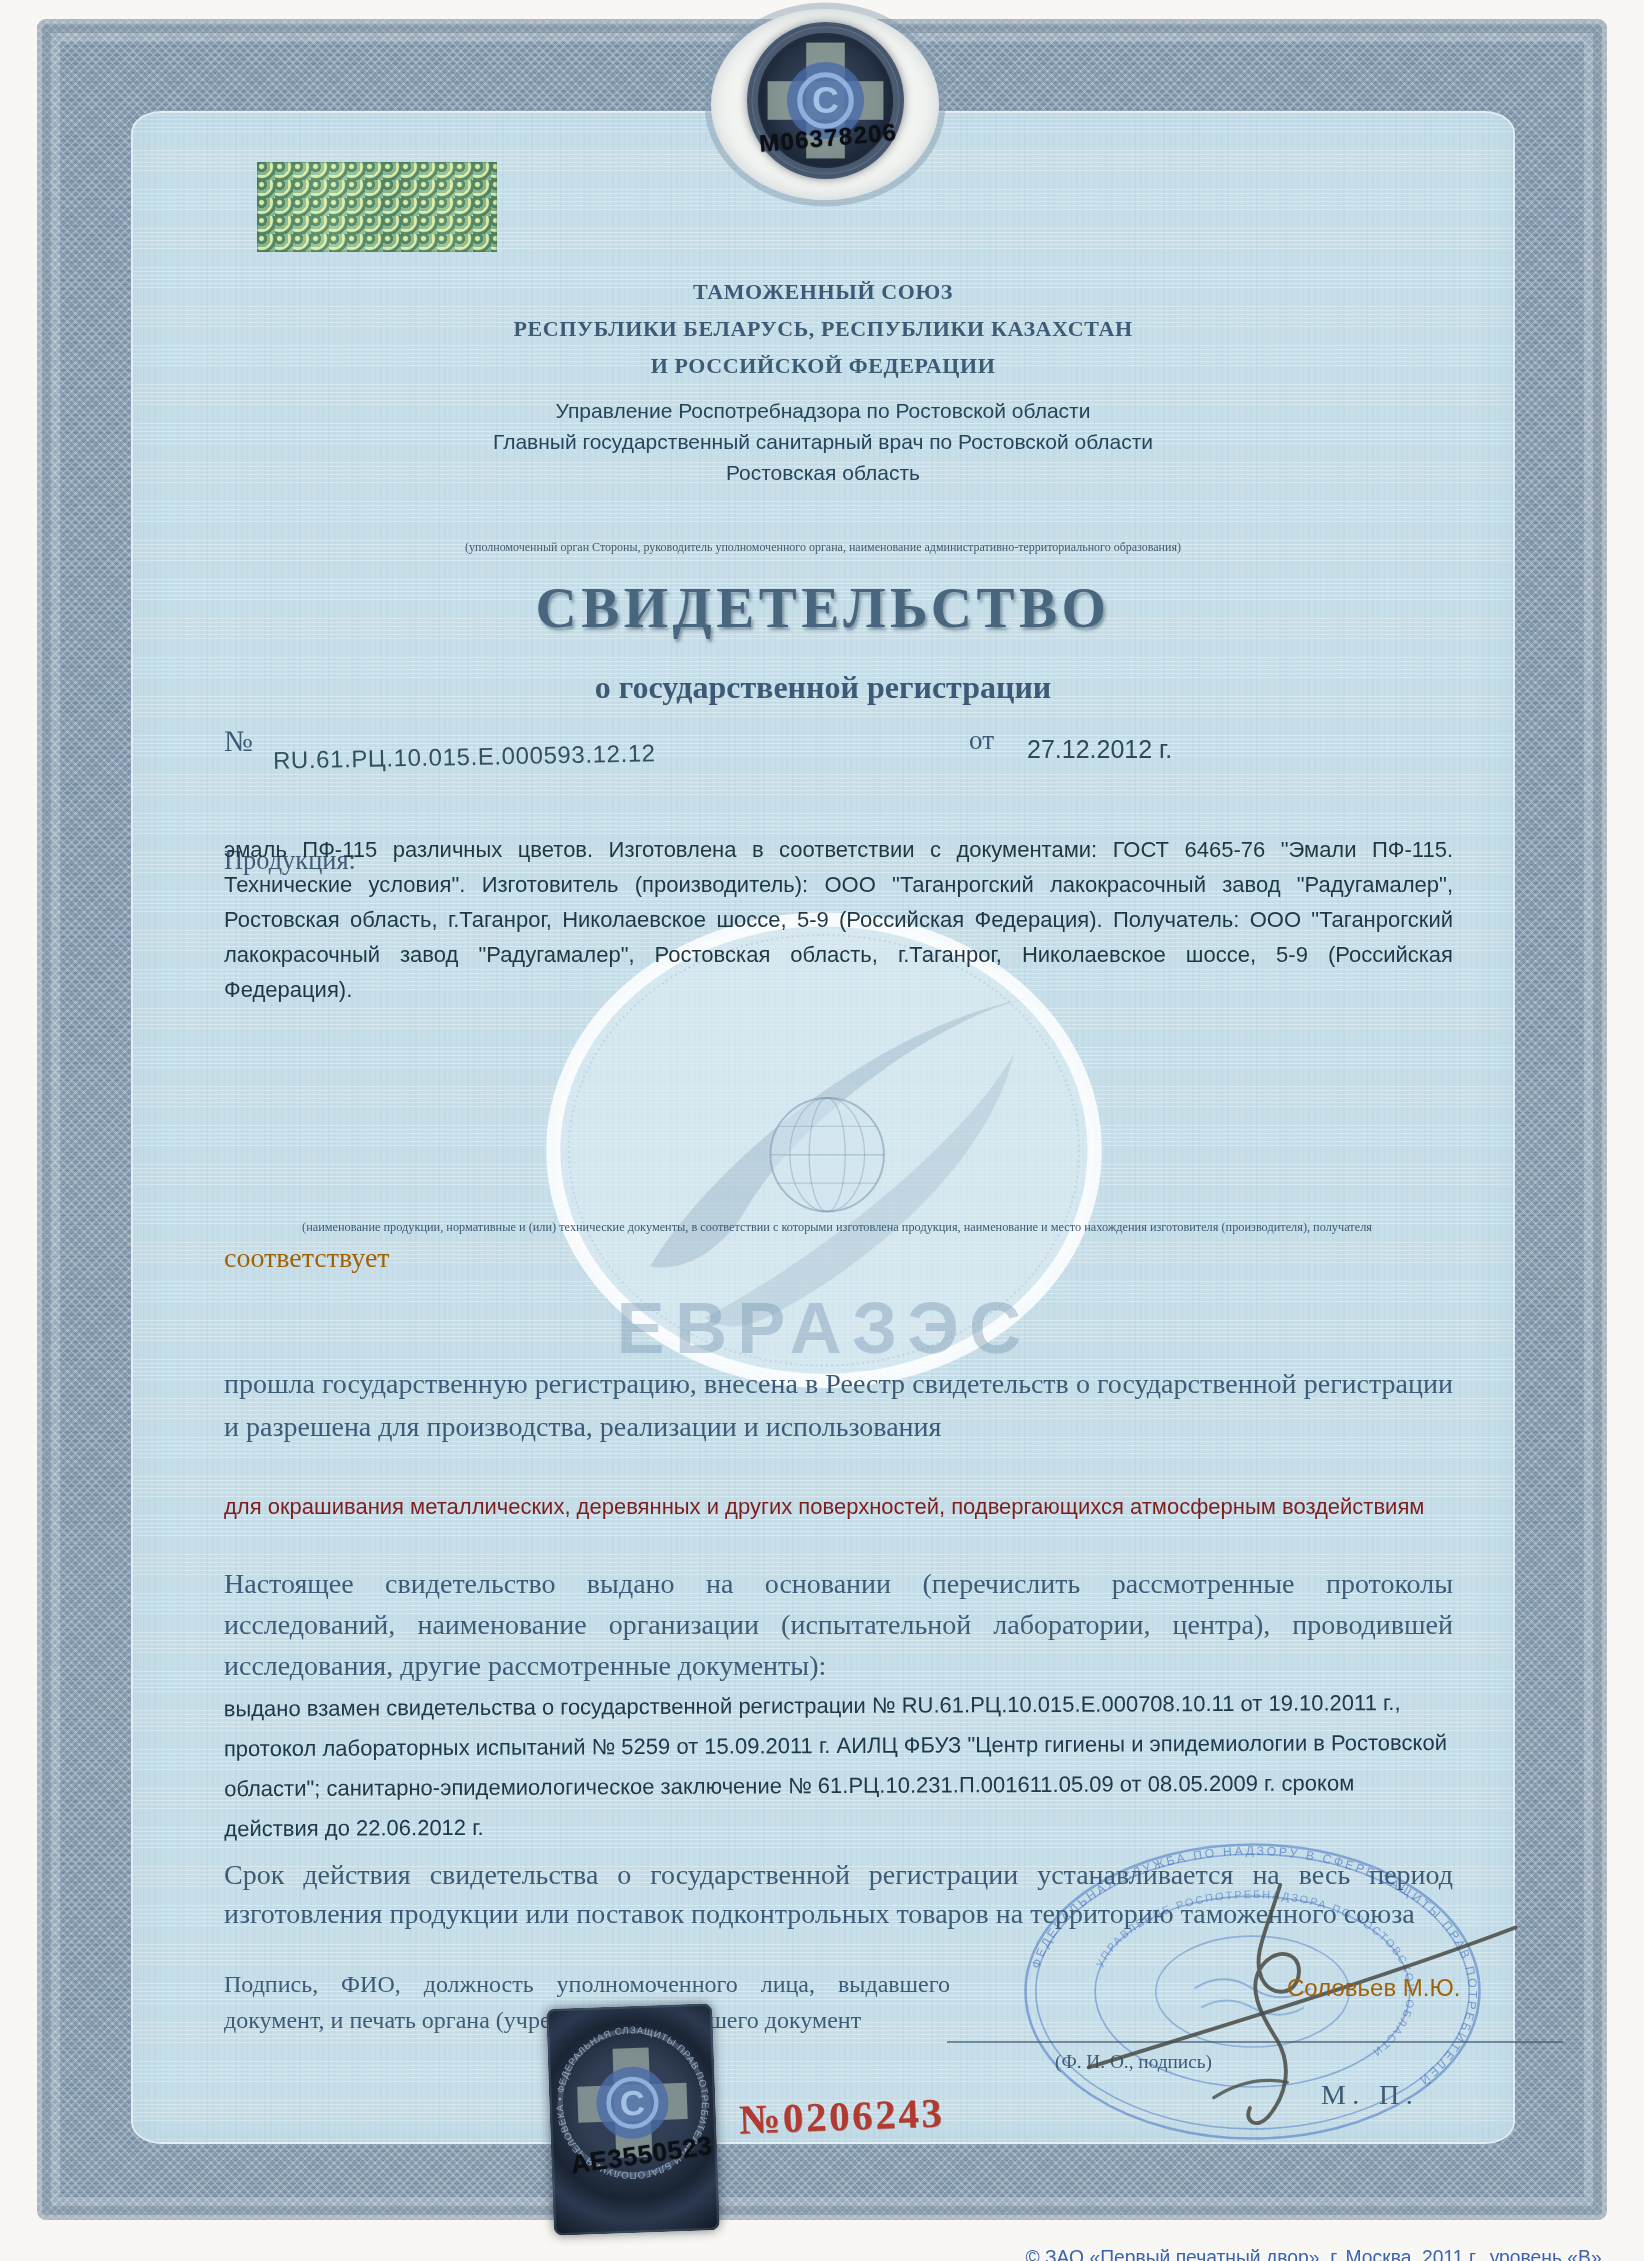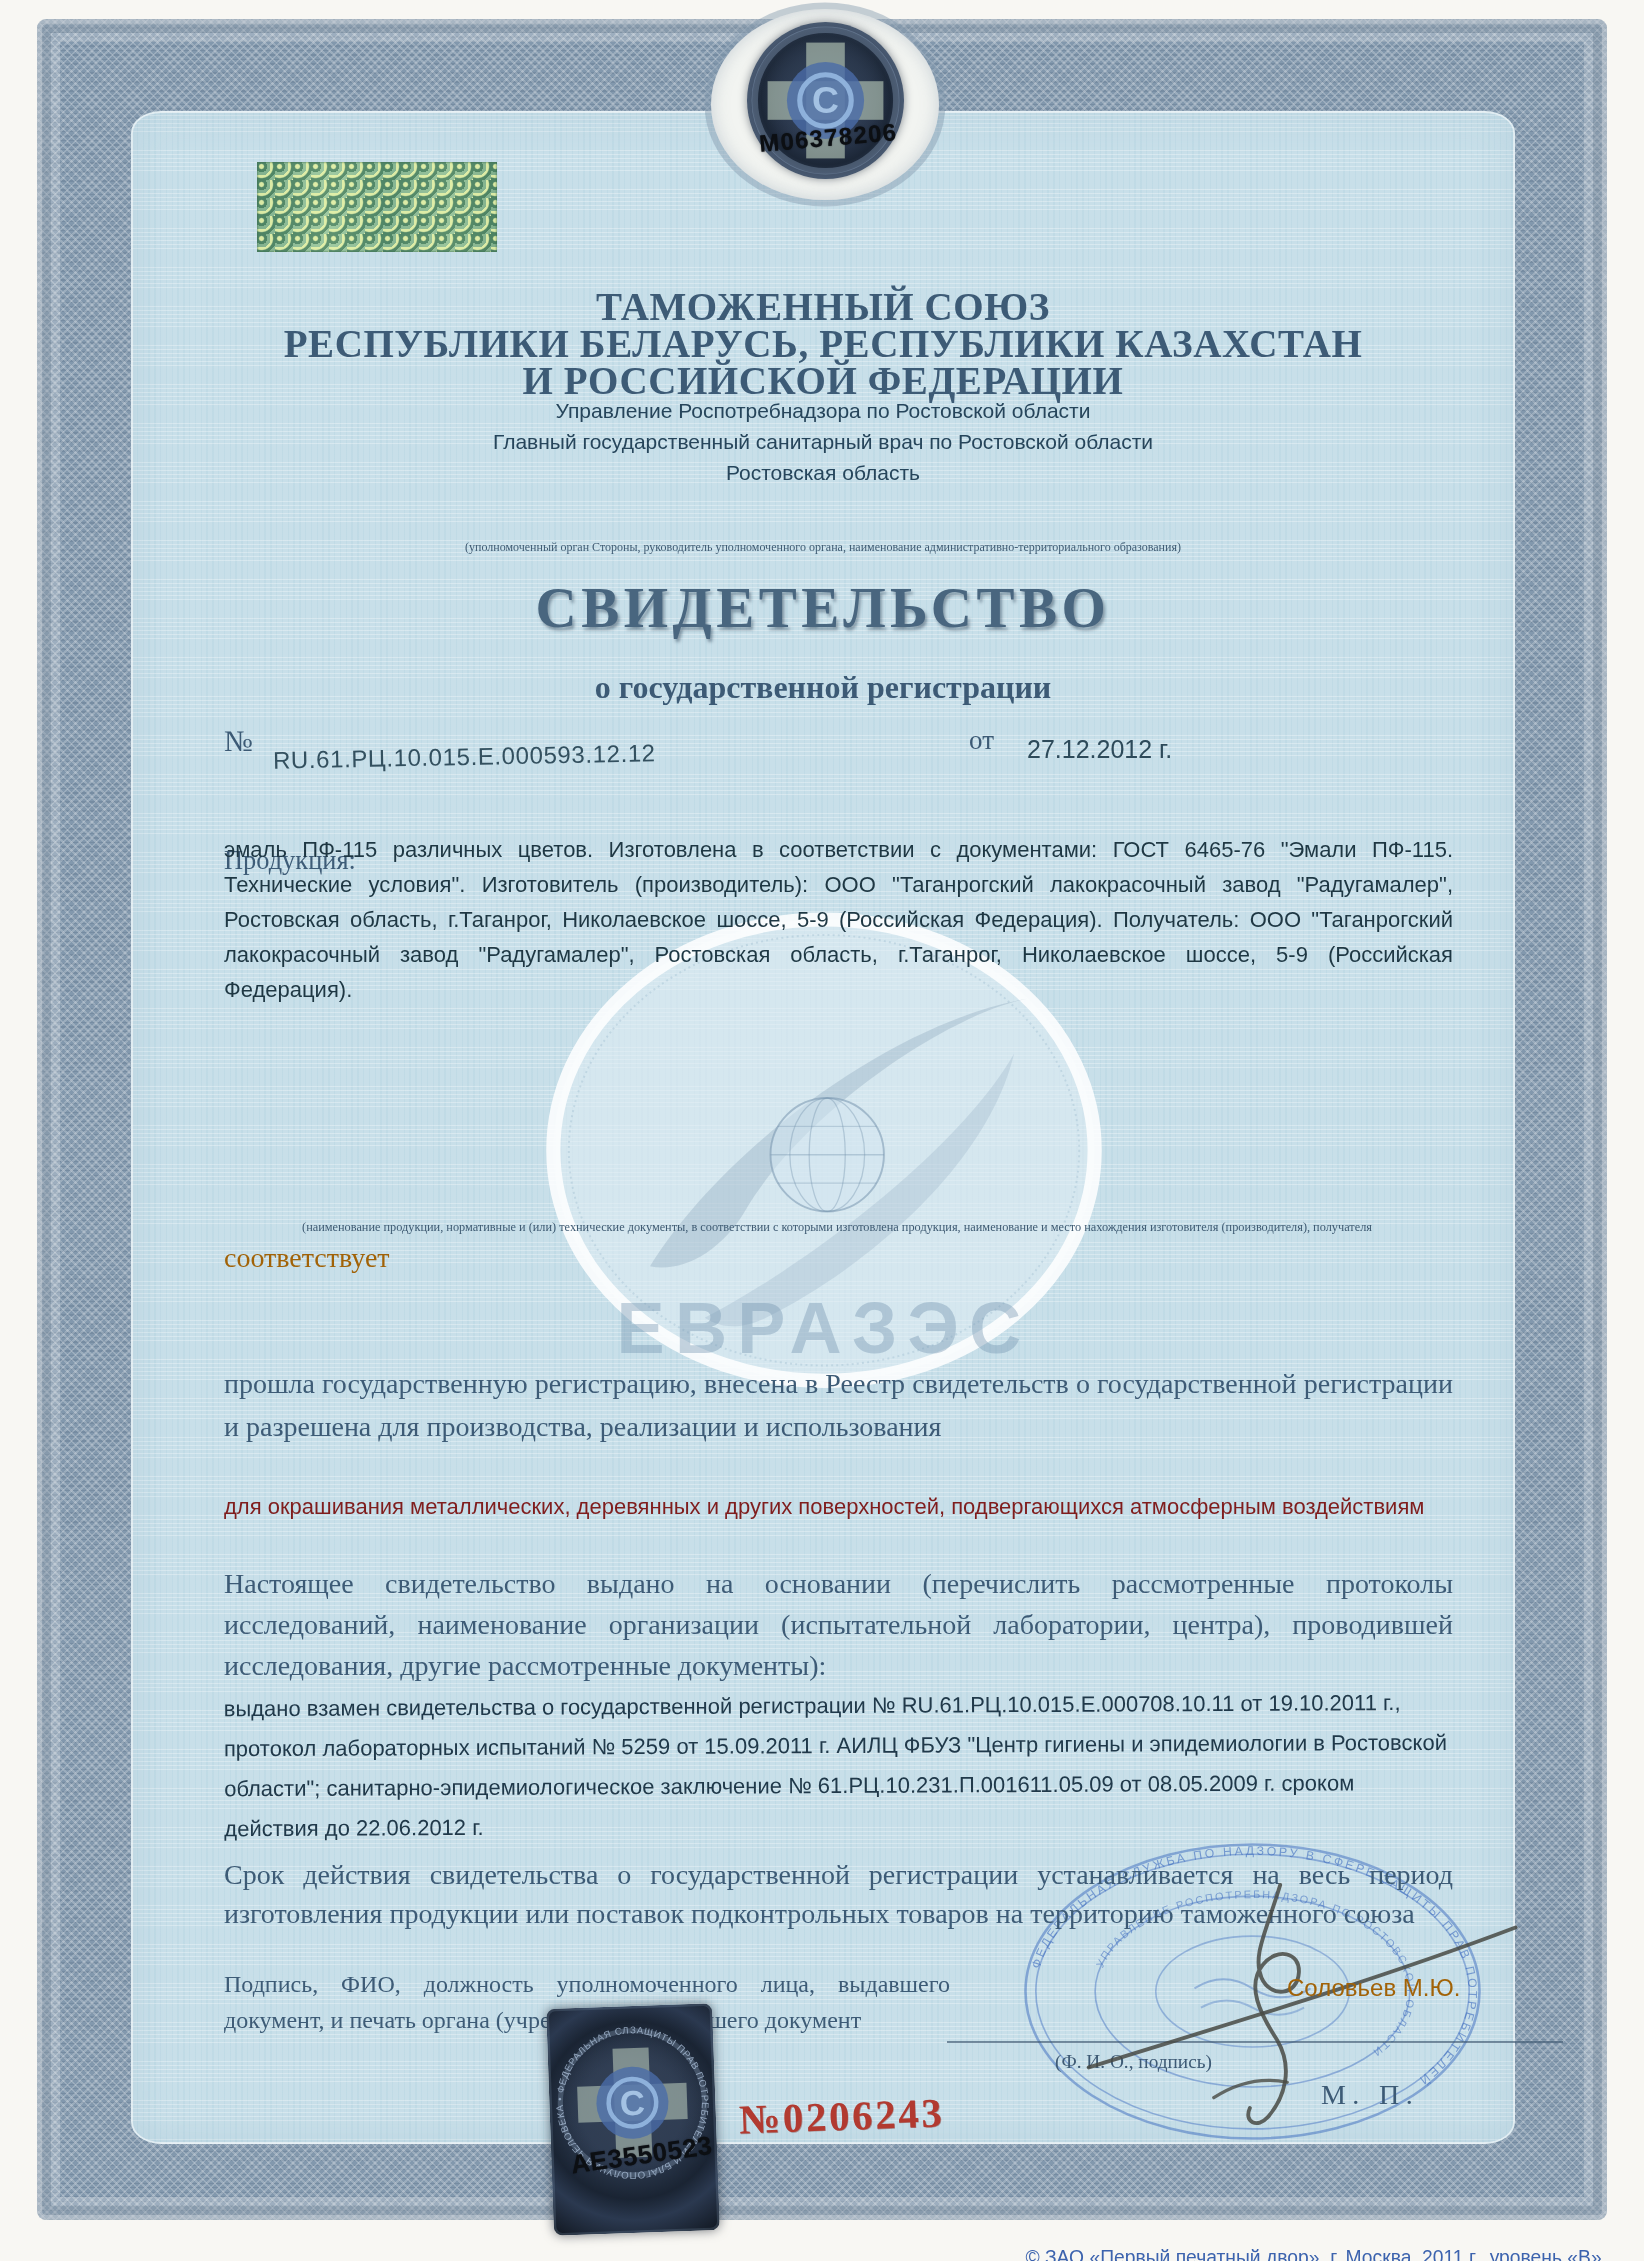--- a/index.html
+++ b/index.html
@@ -46,21 +46,21 @@
     box-shadow:inset 0 0 0 1.3px rgba(60,110,80,.35);}
 
   
   .watermark{position:absolute;left:534px;top:902px;z-index:1;}
 
   
   .tb{position:absolute;z-index:3;}
   .center{text-align:center;}
   .serifhead{font-weight:bold;color:#3d5b76;}
   .sans{font-family:"Liberation Sans",sans-serif;}
-  .h1{left:131px;width:1384px;top:288px;font-size:39px;line-height:37px;letter-spacing:0.6px;}
+  .h1{left:131px;width:1384px;top:273px;font-size:22px;line-height:37px;letter-spacing:0.6px;}
   .auth{left:131px;width:1384px;top:395px;font-size:21px;line-height:31px;color:#26455b;}
   .cap1{left:131px;width:1384px;top:540px;font-size:12px;color:#3e5a72;}
   .title{left:131px;width:1384px;top:575px;font-size:57px;letter-spacing:4.5px;font-weight:bold;color:#49667f;
          text-shadow:1.9px 2.6px 3.2px rgba(35,55,75,.45);}
   .subtitle{left:131px;width:1384px;top:669px;font-size:32px;font-weight:bold;color:#3c5a75;}
   .numlabel{left:224px;top:724px;font-size:30px;color:#3c5a75;}
   .numvalue{left:273px;top:743px;font-size:24px;color:#33505f;transform:rotate(-1.1deg);letter-spacing:0.6px;}
   .datelabel{left:969px;top:725px;font-size:27px;color:#3c5a75;}
   .datevalue{left:1027px;top:735px;font-size:25px;color:#2d4a5a;}
   .prodlabel{left:224px;top:797px;font-size:26.4px;color:#3e5c77;margin-top:48px;}

